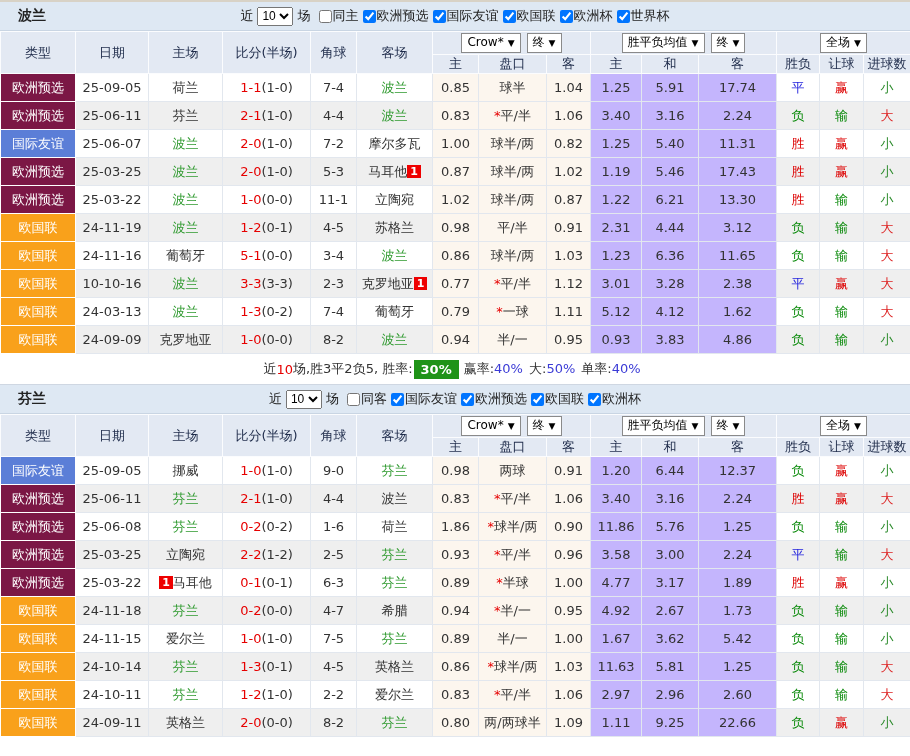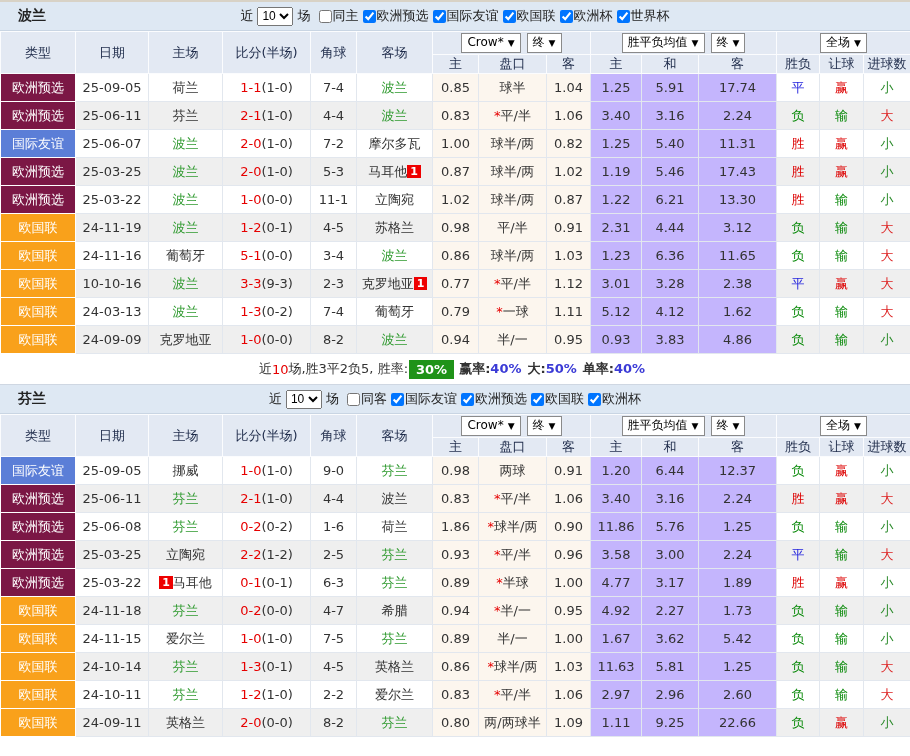--- a/index.html
+++ b/index.html
@@ -38,21 +38,21 @@
   .score-half{color:#333;}
   .team-green{color:#2f9a2f;}
   .red-badge{display:inline-block;background:#ee0000;color:#fff;font-size:11px;line-height:13px;
              padding:0 3px;font-weight:bold;vertical-align:1px;}
   .star{color:#e60000;}
   .summary{height:30px;display:flex;align-items:center;justify-content:center;font-size:13px;
            background:#fff;border-bottom:1px solid #cfd7e2;color:#333;}
   .rate-box{background:#1f9318;color:#fff;font-weight:bold;padding:2px 7px;margin:0 5px 0 1px;}
   .val-blue{color:#3b3bd6;}
   .num-red{color:#e60000;}
-  .sum-item{margin-right:6px;font-weight:bold;}
+  .sum-item{margin-right:6px;}
 </style>
 </head>
 <body>
 
 <div class="app">
   <div class="topstrip"></div>
   <div id="sections">
       <div class="section">
         <div class="section-bar">
           <span class="team-name">波兰</span>
@@ -245,21 +245,21 @@
               <td class="c-mean">6.36</td>
               <td class="c-mean">11.65</td>
               <td class="c-res" style="color: rgb(10, 138, 10);">负</td>
               <td class="c-res" style="color: rgb(10, 138, 10);">输</td>
               <td class="c-res" style="color: rgb(221, 34, 34);">大</td>
             </tr>
             <tr class="even">
               <td class="c-type" style="background: rgb(249, 161, 27);">欧国联</td>
               <td class="c-plain">10-10-16</td>
               <td class="c-plain"><span class="team-green">波兰</span></td>
-              <td class="c-plain"><span class="score-main">3-3</span><span class="score-half">(9-3)</span></td>
+              <td class="c-plain"><span class="score-main">3-3</span><span class="score-half">(3-3)</span></td>
               <td class="c-plain">2-3</td>
               <td class="c-plain"><span>克罗地亚</span><span class="red-badge">1</span></td>
               <td class="c-odds">0.77</td>
               <td class="c-odds"><span class="star">*</span><span>平/半</span></td>
               <td class="c-odds">1.12</td>
               <td class="c-mean">3.01</td>
               <td class="c-mean">3.28</td>
               <td class="c-mean">2.38</td>
               <td class="c-res" style="color: rgb(35, 35, 221);">平</td>
               <td class="c-res" style="color: rgb(221, 0, 0);">赢</td>
@@ -472,21 +472,21 @@
               <td class="c-type" style="background: rgb(249, 161, 27);">欧国联</td>
               <td class="c-plain">24-11-18</td>
               <td class="c-plain"><span class="team-green">芬兰</span></td>
               <td class="c-plain"><span class="score-main">0-2</span><span class="score-half">(0-0)</span></td>
               <td class="c-plain">4-7</td>
               <td class="c-plain"><span>希腊</span></td>
               <td class="c-odds">0.94</td>
               <td class="c-odds"><span class="star">*</span><span>半/一</span></td>
               <td class="c-odds">0.95</td>
               <td class="c-mean">4.92</td>
-              <td class="c-mean">2.27</td>
+              <td class="c-mean">2.67</td>
               <td class="c-mean">1.73</td>
               <td class="c-res" style="color: rgb(10, 138, 10);">负</td>
               <td class="c-res" style="color: rgb(10, 138, 10);">输</td>
               <td class="c-res" style="color: rgb(42, 138, 42);">小</td>
             </tr>
             <tr class="odd">
               <td class="c-type" style="background: rgb(249, 161, 27);">欧国联</td>
               <td class="c-plain">24-11-15</td>
               <td class="c-plain"><span>爱尔兰</span></td>
               <td class="c-plain"><span class="score-main">1-0</span><span class="score-half">(1-0)</span></td>

